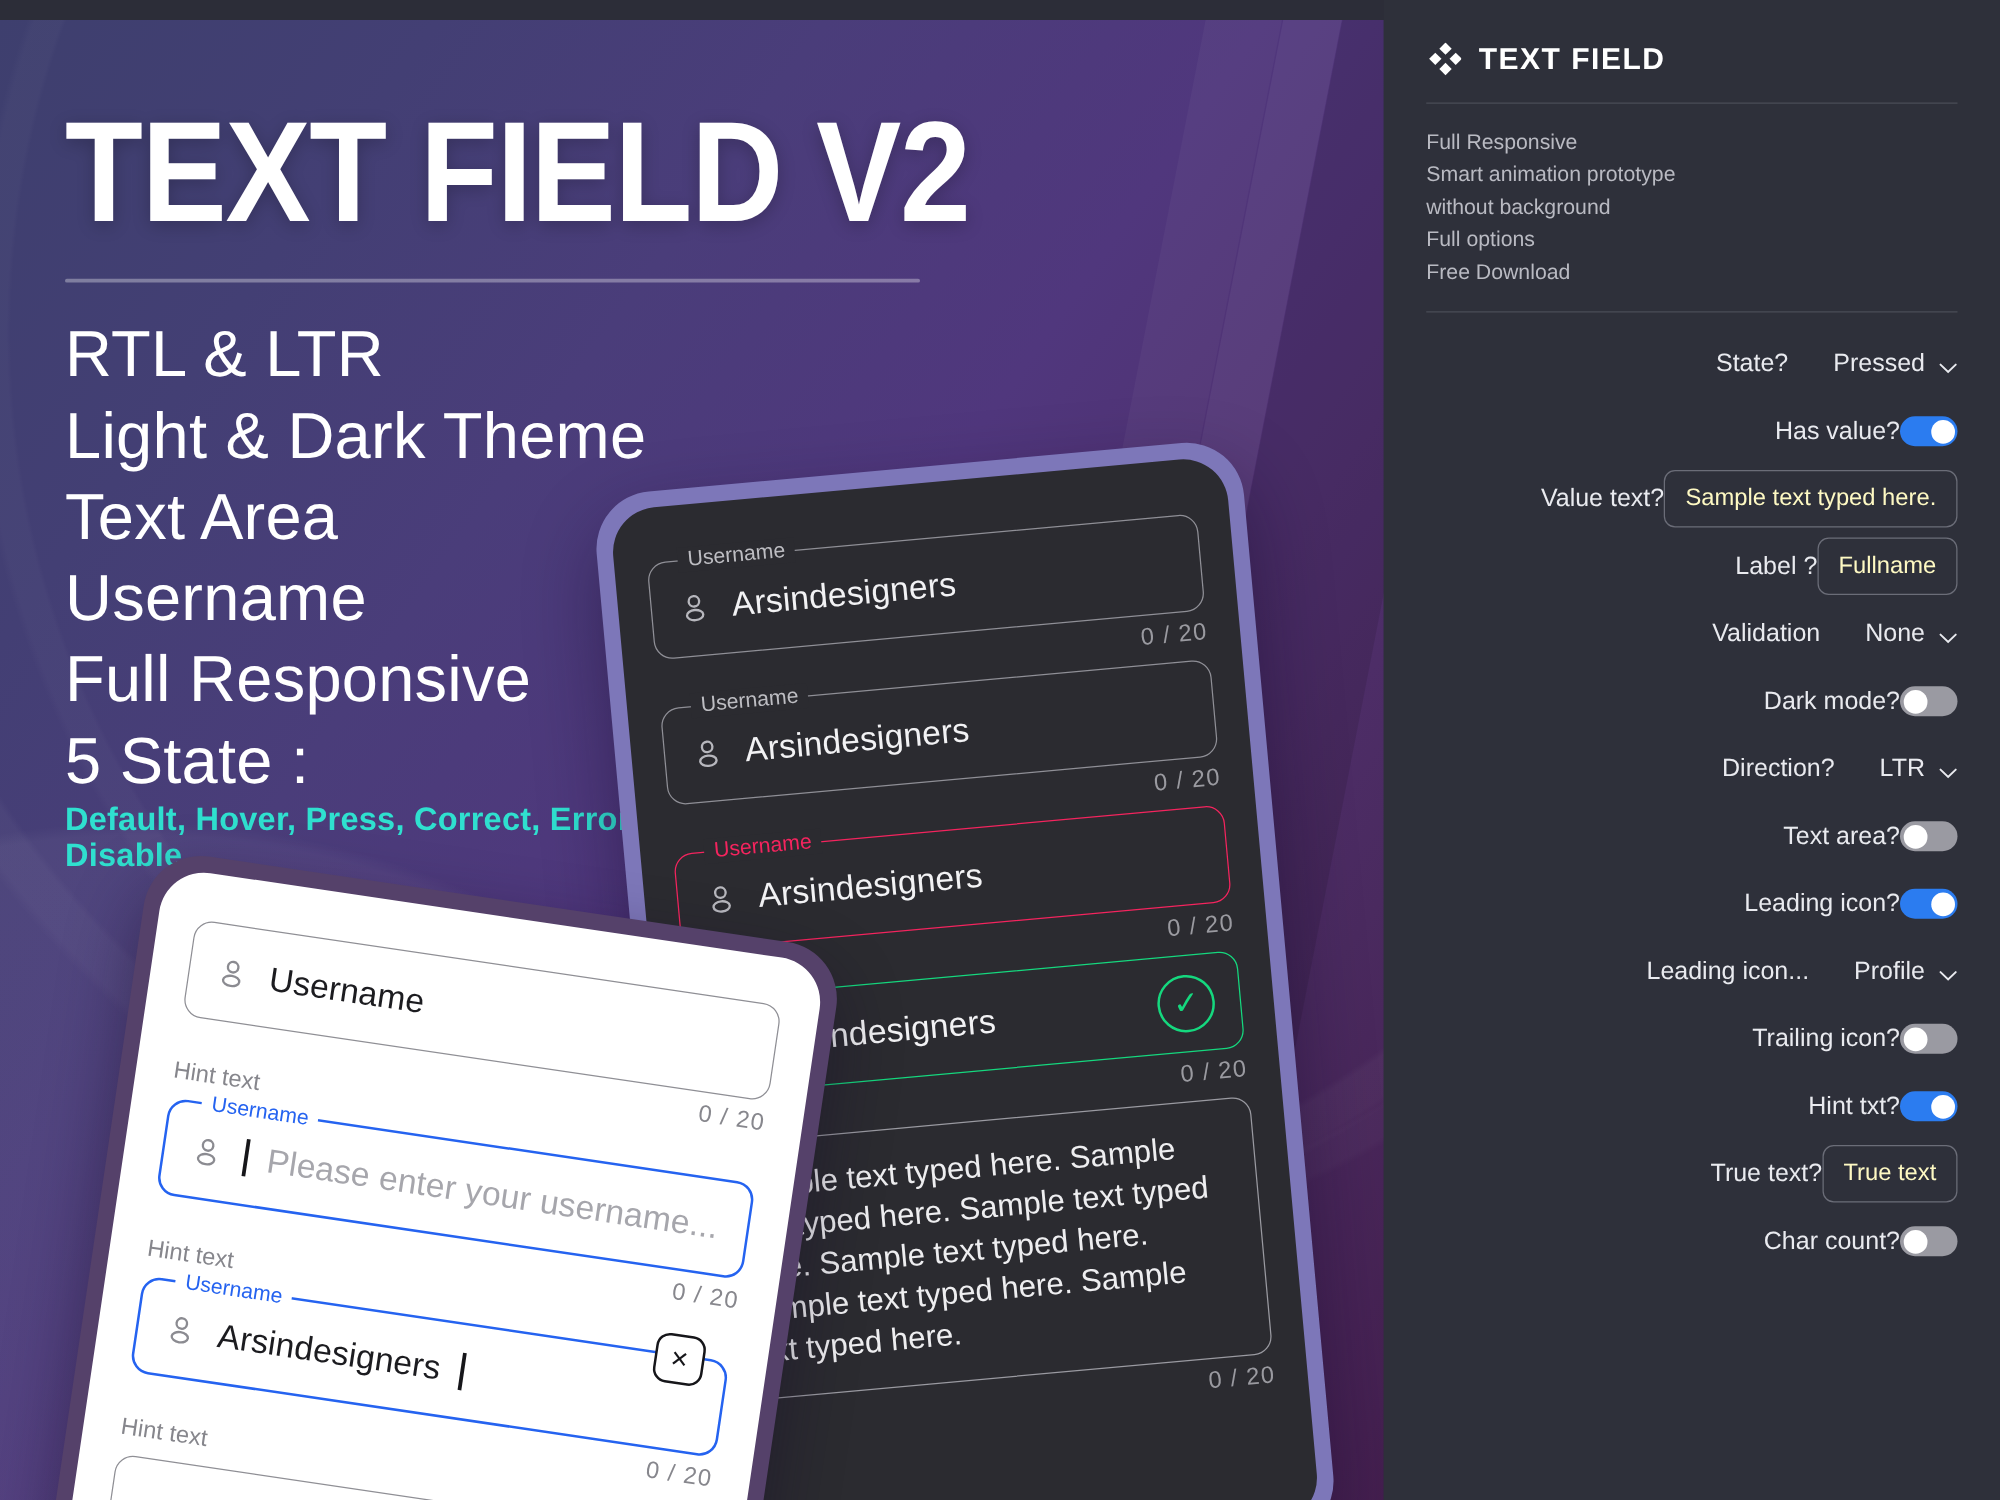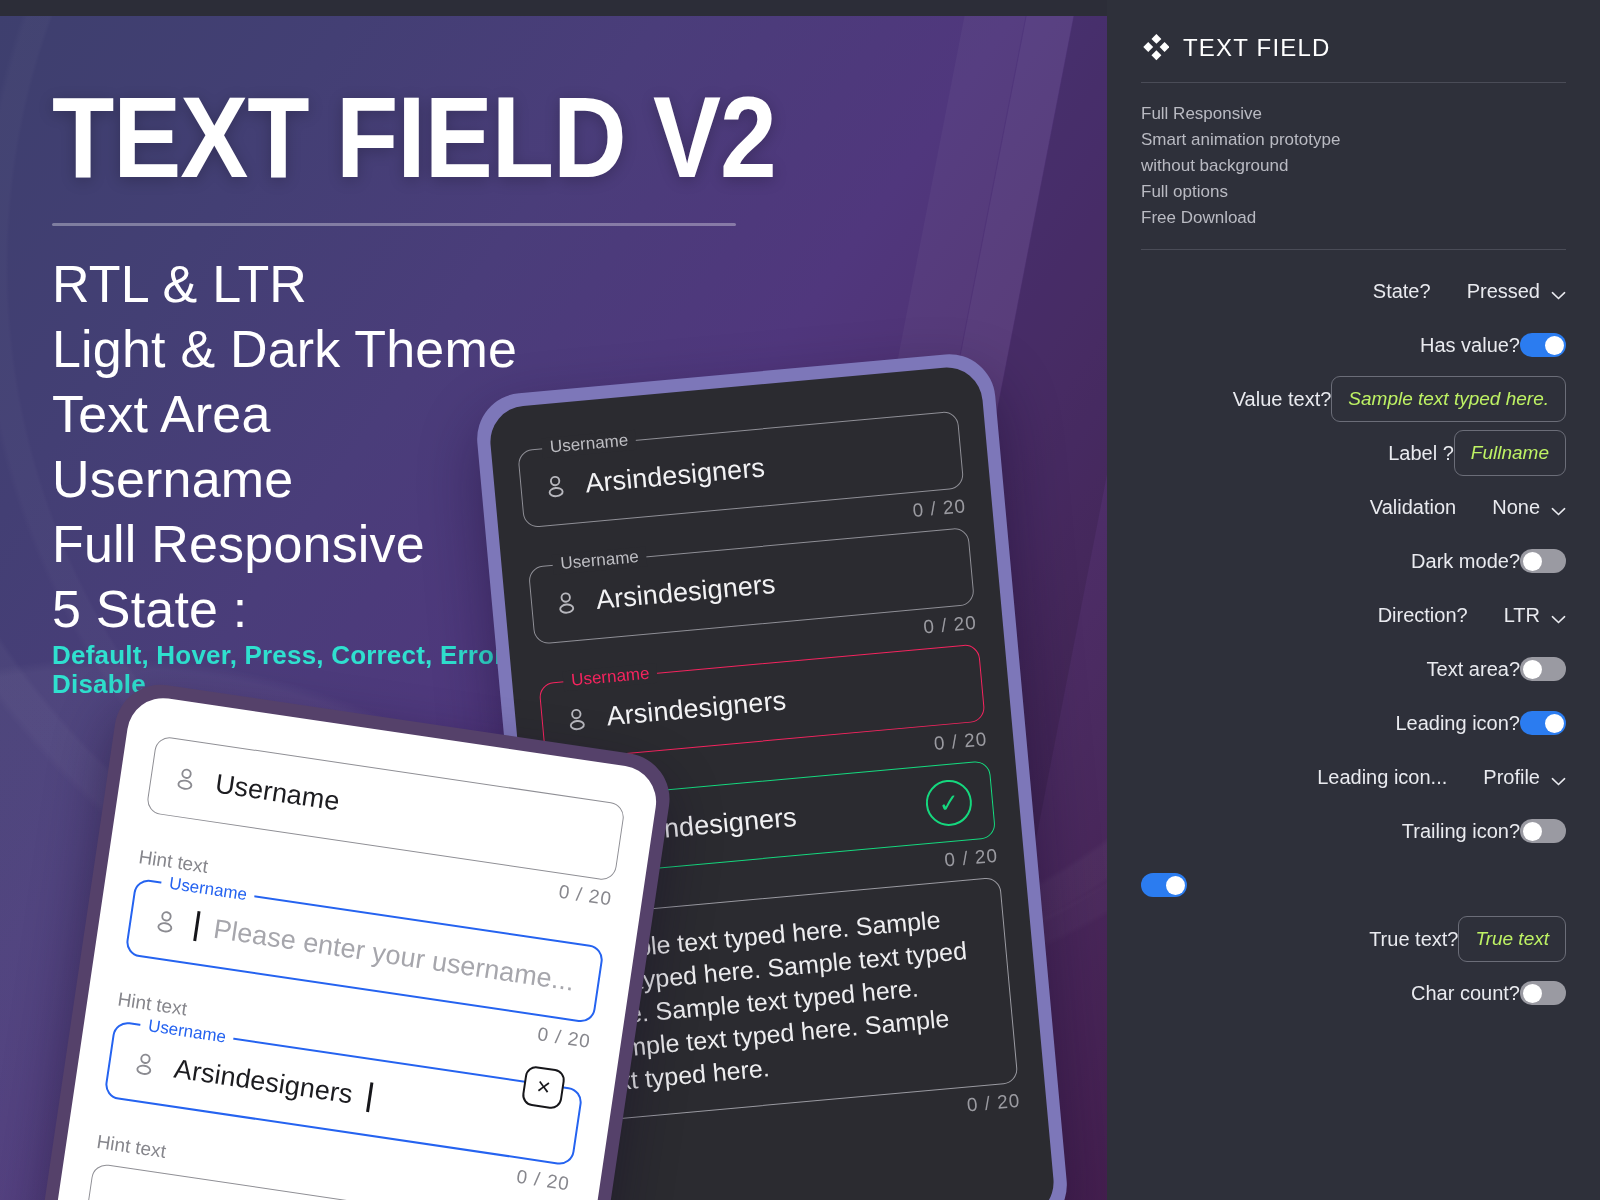--- a/index.html
+++ b/index.html
@@ -138,41 +138,41 @@
     margin-left:auto; color:#15d87e; font-size:25px; line-height:1;
   }
 
   
   .panel {
     position:absolute; left:1107px; top:0; width:493px; height:1200px;
     background:#2e303a; padding:34px 34px 0 34px;
   }
   .panel-head { display:flex; align-items:center; gap:14px; }
   .logo { width:28px; height:28px; flex:none; }
-  .panel-title { font-size:24px; font-weight:normal; color:#fff; letter-spacing:1.2px; }
+  .panel-title { font-size:24px; font-weight:bold; color:#fff; letter-spacing:1.2px; }
   .panel-rule { height:1px; background:#4a4c57; margin:20px 0 18px 0; }
   .feat { font-size:17px; color:#b9bac2; line-height:26px; font-weight:300; }
   .panel-rule2 { height:1px; background:#4a4c57; margin:18px 0 14px 0; }
 
   .row { display:flex; align-items:center; min-height:54px;text-align:right; }
   .row .name { font-size:20px; color:#e9eaef; font-weight:300; flex:1;
                white-space:nowrap; overflow:hidden; text-overflow:ellipsis; }
   .sel { display:flex; align-items:center; gap:11px; }
   .sel .v { font-size:20px; color:#e9eaef; font-weight:300;margin-left:36px; }
   .chev { width:15px; height:9px; flex:none; }
   .toggle { width:46px; height:24px; border-radius:12px; position:relative; flex:none; }
   .toggle.on  { background:#2b7cf0; }
   .toggle.off { background:#9a9aa2; }
   .toggle .knob { position:absolute; top:2.5px; width:19px; height:19px;
                   border-radius:50%; background:#fff; }
   .toggle.on .knob  { right:2.5px; }
   .toggle.off .knob { left:2.5px; }
   .chip {
     border:1px solid #6b6d78; border-radius:9px; padding:9px 16px;
-    font-size:19px; color:#bef264; font-weight:300; white-space:nowrap;font-style:italic;
+    font-size:19px; color:#fef9c3; font-weight:300; white-space:nowrap;
   }
   .chip.wide { padding:11px 16px; }
 </style>
 </head>
 <body>
 
 <div class="screen">
 
   <div class="hero">
     <div class="band b1"></div>
@@ -433,20 +433,21 @@
     </div>
 
     <div class="row">
       <span class="name">Trailing icon?</span>
       <span class="toggle off">
           <span class="knob"></span>
         </span>
     </div>
 
     <div class="row">
+      <span class="name">Hint txt?</span>
       <span class="toggle on">
           <span class="knob"></span>
         </span>
     </div>
 
     <div class="row">
       <span class="name">True text?</span>
       <span class="chip wide">True text</span>
     </div>
 

